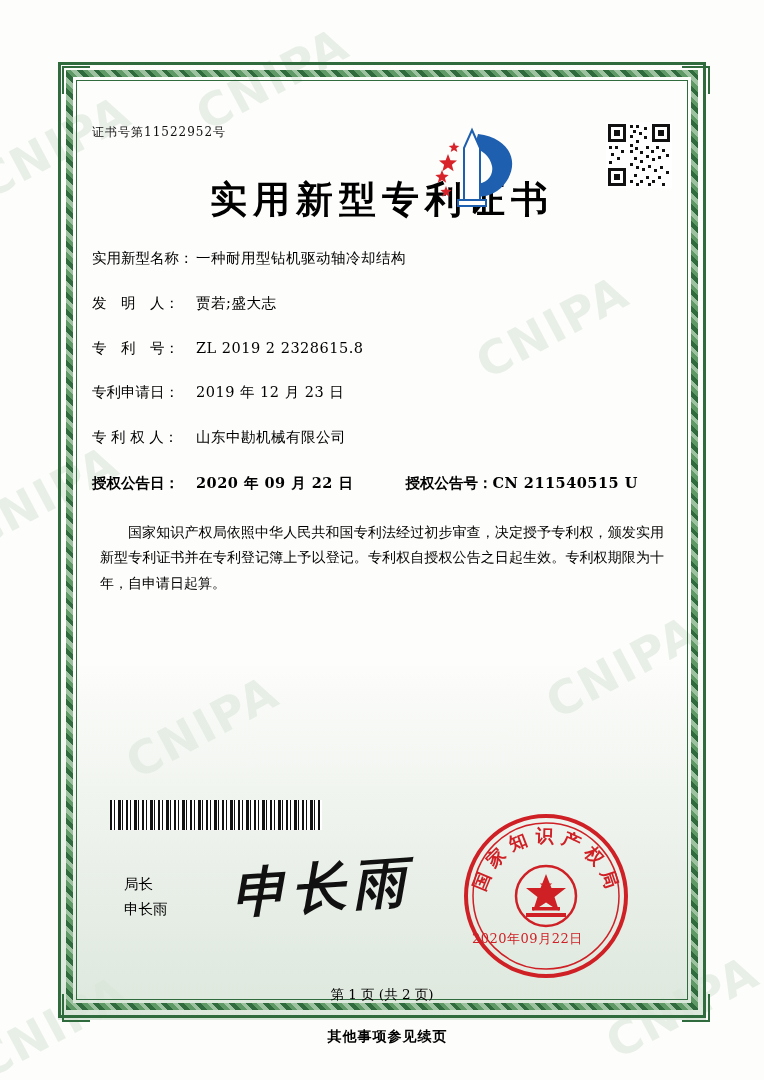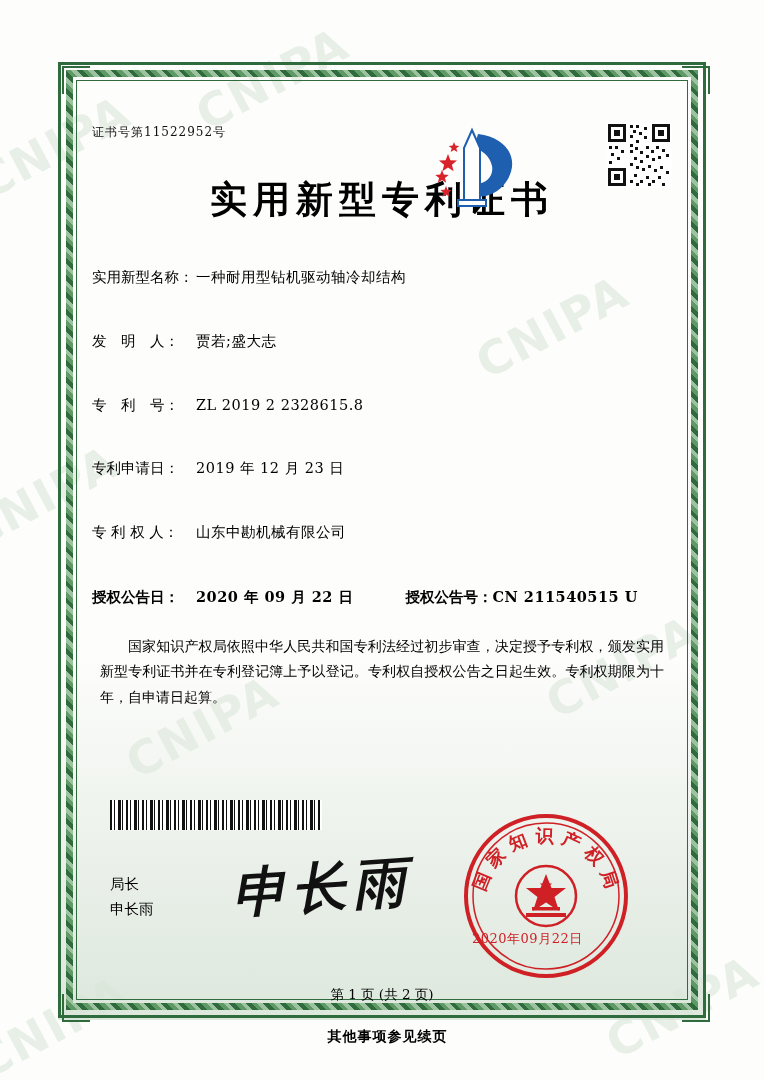--- a/index.html
+++ b/index.html
@@ -137,21 +137,20 @@
   .field {
     font-size: 14.5px;
     color: #000;
     margin-top: 23px;
     line-height: 1.5;
     white-space: nowrap;
   }
   .field .lbl {
     display: inline-block;
     min-width: 104px;
-    margin-top: 19px;
   }
   .field .val { letter-spacing: 0.5px; }
 
   .field.row2 {
     margin-top: 23px;
     font-weight: bold;
   }
   .field.row2 .second {
     margin-left: 52px;
   }
@@ -180,21 +179,21 @@
       #111 0px, #111 2px, #fff 2px, #fff 4px,
       #111 4px, #111 5px, #fff 5px, #fff 8px,
       #111 8px, #111 11px, #fff 11px, #fff 12px,
       #111 12px, #111 13px, #fff 13px, #fff 16px
     );
   }
 
   
   #sign-block {
     position: absolute;
-    left: 110px;
+    left: 124px;
     top: 872px;
     font-size: 14.5px;
     line-height: 1.7;
     color: #000;
   }
   #signature {
     position: absolute;
     left: 232px;
     top: 852px;
     font-size: 54px;

